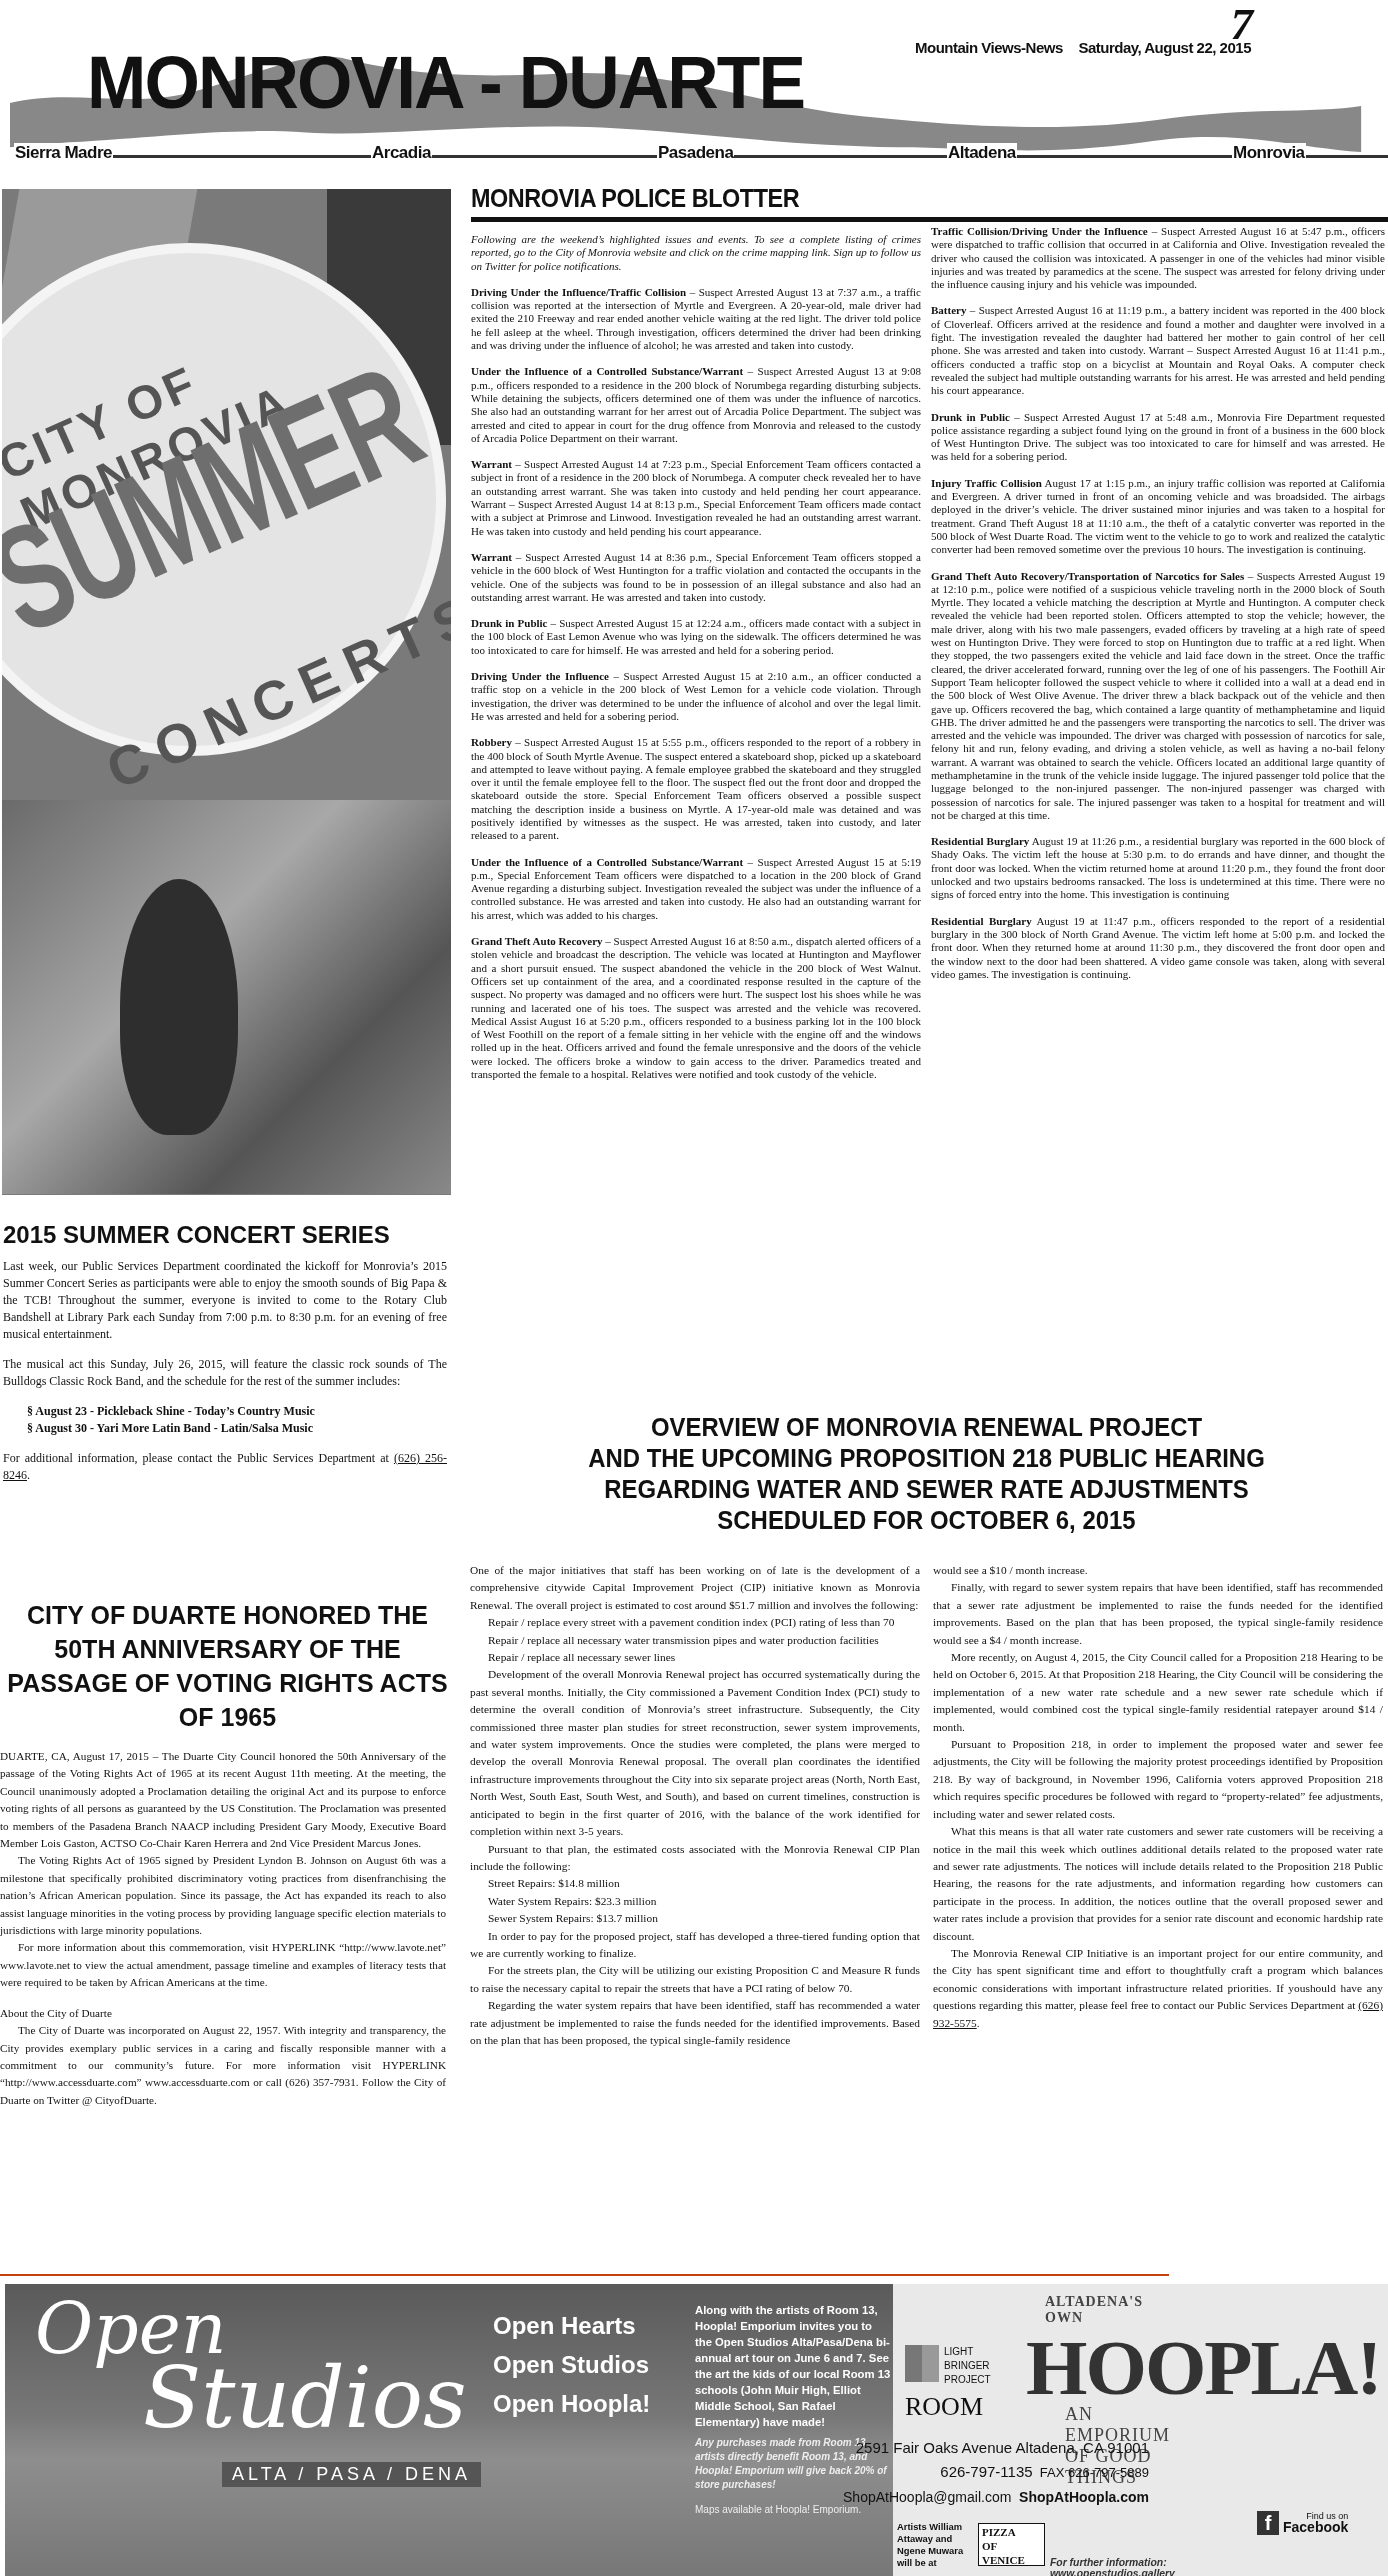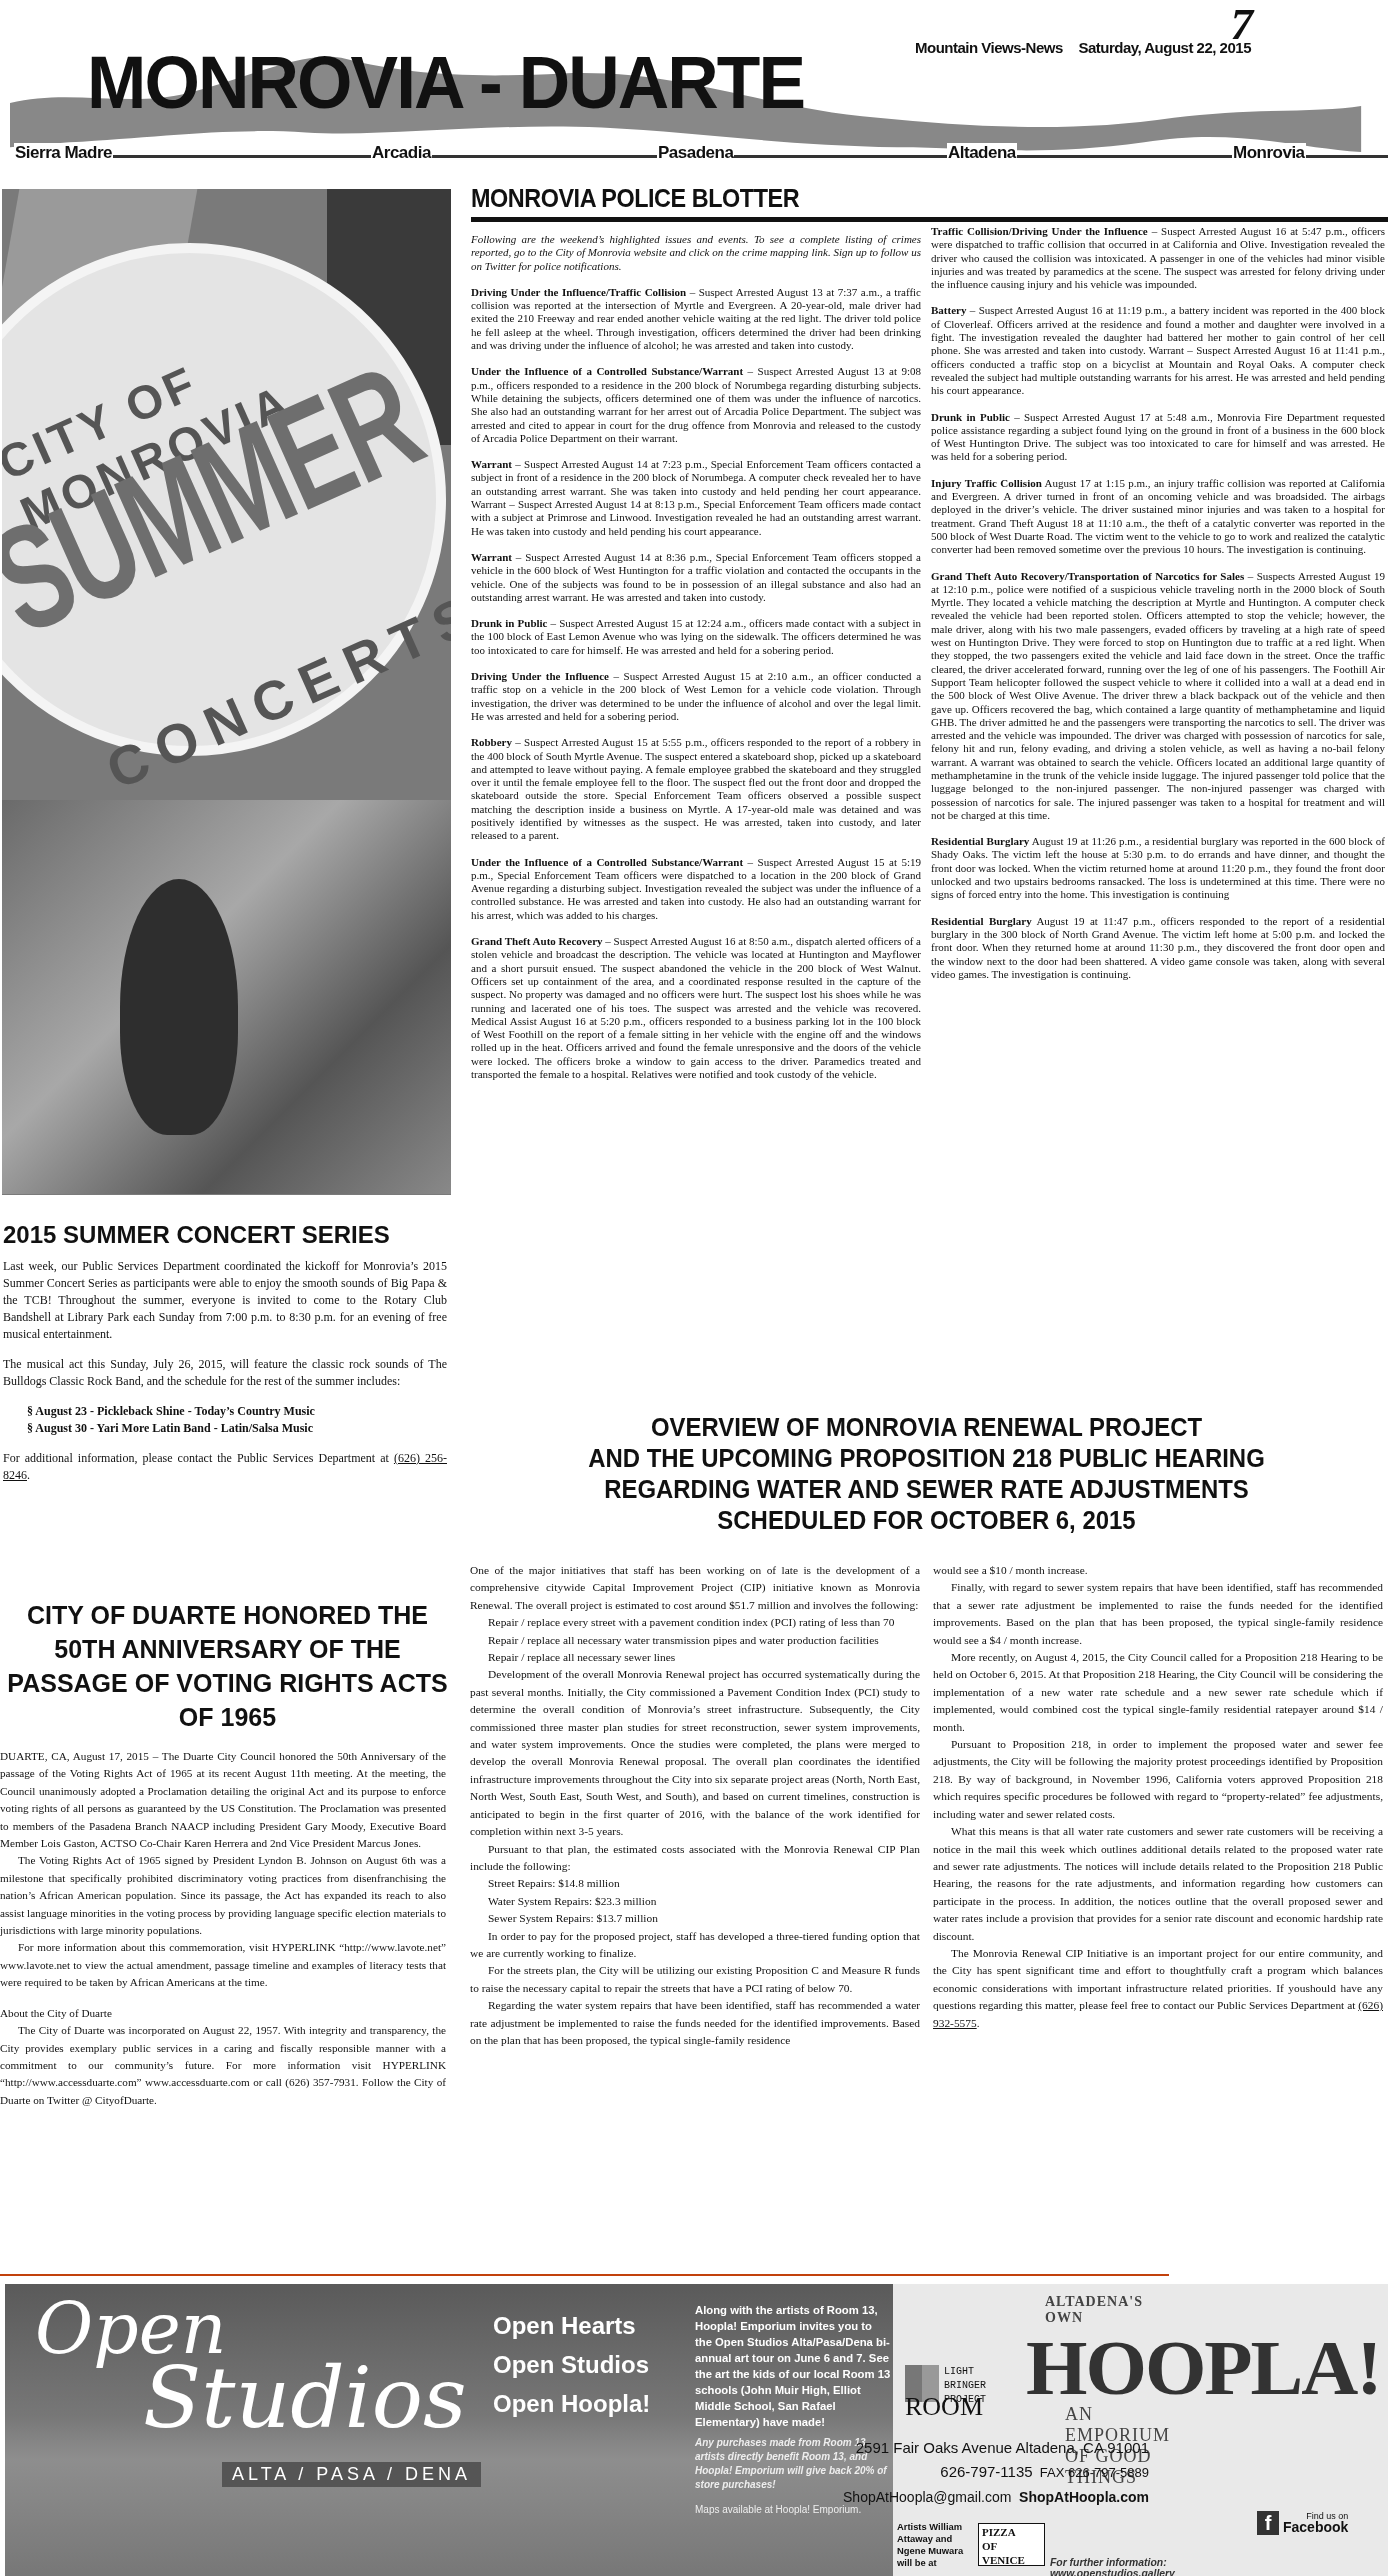--- a/index.html
+++ b/index.html
@@ -43,21 +43,21 @@
   .os-logo .l2 { margin-left: 108px; display: block; font-size: 85px; }
   .os-sub { position: absolute; left: 217px; top: 178px; background: #555; color: #fff; font-family: "Liberation Sans", sans-serif; letter-spacing: 4px; padding: 2px 10px; font-size: 18px; }
   .os-tag { position: absolute; left: 488px; top: 22px; color: #fff; font-family: "Liberation Sans", sans-serif; font-weight: 700; font-size: 24px; line-height: 39px; }
   .os-blurb { position: absolute; left: 690px; top: 18px; width: 197px; color: #fff; font-family: "Liberation Sans", sans-serif; font-weight: 700; font-size: 11.3px; line-height: 16px; }
   .os-blurb .it { font-style: italic; font-weight: 700; font-size: 10px; line-height: 14px; margin-top: 6px; color: #eee; }
   .os-blurb .maps { font-size: 10px; margin-top: 10px; color: #eee; font-weight: 400; }
   .alt-own { position: absolute; left: 1045px; top: 18px; font-weight: 700; font-size: 14px; color: #444; letter-spacing: 1px; }
   .hoopla { position: absolute; left: 1026px; top: 47px; font-family: "Liberation Serif", serif; font-size: 79px; font-weight: 700; color: #333; letter-spacing: -2px; }
   .emporium { position: absolute; left: 1065px; top: 128px; font-size: 18px; color: #444; letter-spacing: 1px; }
   .hoopla-info { position: absolute; right: 20px; top: 160px; text-align: right; font-family: "Liberation Sans", sans-serif; font-size: 13px; line-height: 24px; color: #111; }
-  .lbp { position: absolute; left: 905px; top: 69px; font-family: Liberation Mono, monospace; font-size: 10px; line-height: 14px; display: flex; gap: 5px; margin-top: 20px; }
+  .lbp { position: absolute; left: 905px; top: 69px; font-family: Liberation Sans, sans-serif; font-size: 10px; line-height: 14px; display: flex; gap: 5px; }
   .lbp .sq { width: 34px; height: 37px; background: linear-gradient(90deg,#777 50%,#999 50%); }
   .room { position: absolute; left: 905px; top: 116px; font-size: 26px; color: #111; }
   .artists { position: absolute; left: 897px; top: 245px; font-family: "Liberation Sans", sans-serif; font-weight: 700; font-size: 9.4px; line-height: 12px; width: 79px; }
   .pizza { position: absolute; left: 978px; top: 247px; width: 67px; height: 43px; border: 1.5px solid #111; background: #fff; font-size: 11px; line-height: 14px; padding: 1px 3px; font-weight: 700; }
   .fb { position: absolute; left: 1257px; top: 235px; display: flex; align-items: center; gap: 4px; font-family: "Liberation Sans", sans-serif; }
   .fb .f { width: 22px; height: 24px; background: #333; color: #fff; font-weight: 700; text-align: center; font-size: 20px; line-height: 24px; }
   .fb .t { font-size: 9px; line-height: 11px; text-align: right; } .fb .t b { font-size: 14px; }
   .further { position: absolute; left: 1050px; top: 281px; font-family: "Liberation Sans", sans-serif; font-style: italic; font-weight: 700; font-size: 10.4px; color: #333; }
   .ul { text-decoration: underline; }
 </style>

